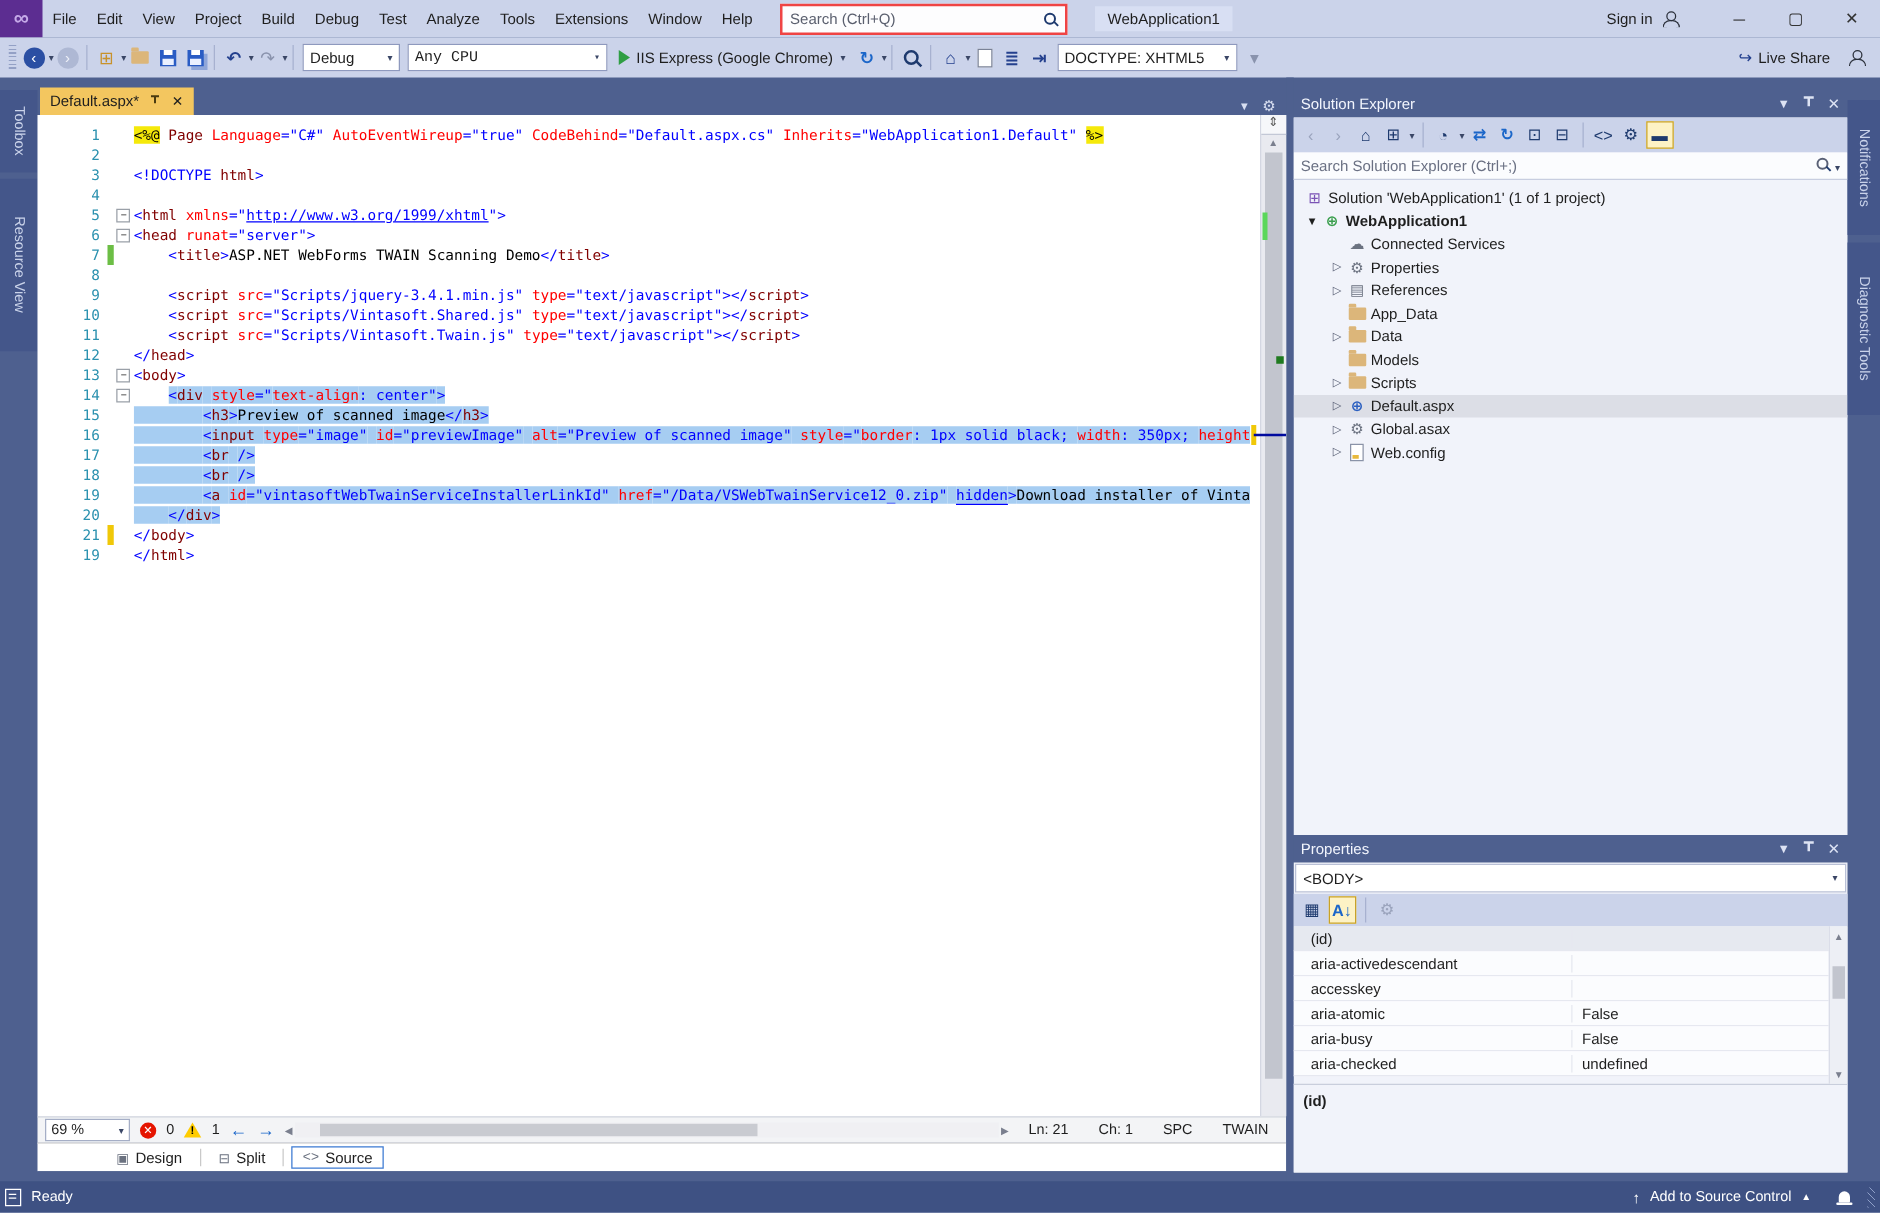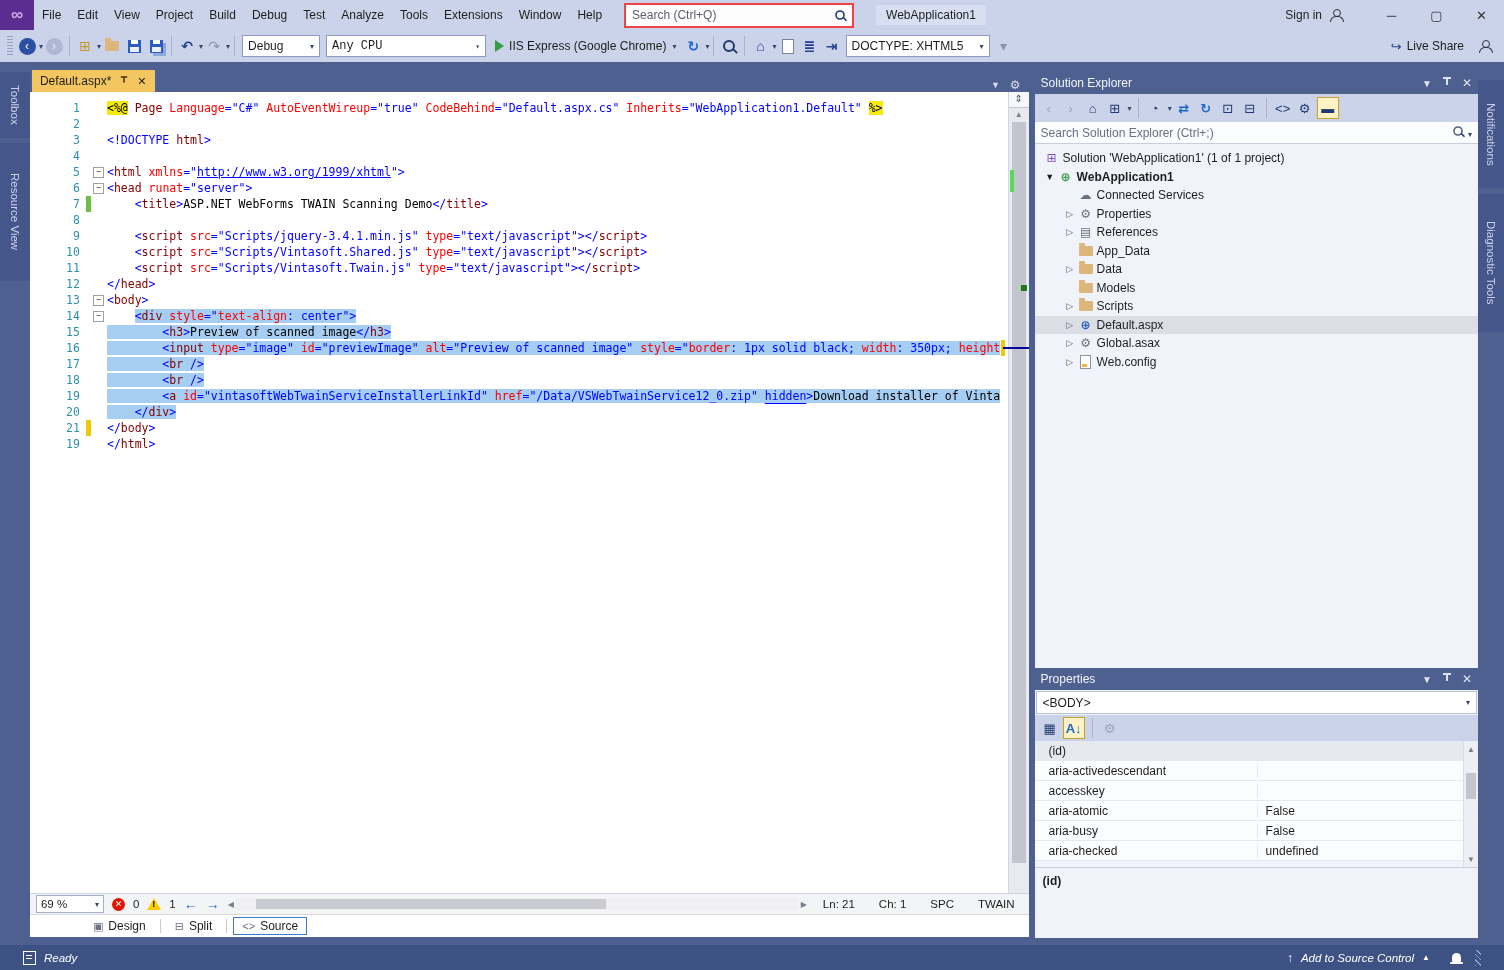--- a/index.html
+++ b/index.html
@@ -157,21 +157,21 @@
   #propgrid{flex:1;}
   .prow{height:19px;display:flex;align-items:center;border-bottom:1px solid #E6E8F0;background:#FBFCFE;}
   .prow.selected{background:#E6E9F0;}
   .pname{width:208px;flex:0 0 208px;padding-left:14px;border-right:1px solid #E6E8F0;}
   .pval{flex:1;padding-left:8px;}
   .pscroll{width:14px;flex:0 0 14px;background:#EDEFF5;border-left:1px solid #DADDE8;position:relative;}
   .pthumb{position:absolute;left:2px;right:2px;top:32px;height:26px;background:#C2C5CE;}
   .propdesc{height:58px;background:#F1F3FA;border-top:1px solid #C9CEDC;padding:6px 8px;flex:0 0 58px;}
   
   .statusbar{height:25px;background:#3E5183;color:#fff;display:flex;align-items:center;flex:0 0 25px;
-    padding:0 23px;font-size:11.5px;gap:8px;font-style:italic;}
+    padding:0 4px;font-size:11.5px;gap:8px;}
   .sb-right{margin-left:auto;display:flex;align-items:center;gap:8px;}
   .sb-doc{width:11px;height:12px;border:1px solid #fff;position:relative;}
   .sb-doc::after{content:"";position:absolute;left:2px;top:3px;width:6px;height:1px;background:#fff;box-shadow:0 3px 0 #fff;}
   .grip-dots{width:6px;height:16px;background:repeating-linear-gradient(45deg,#8FA0C8 0 1px,transparent 1px 4px);}
 </style>
 </head>
 <body>
 
 <div id="app">
 

